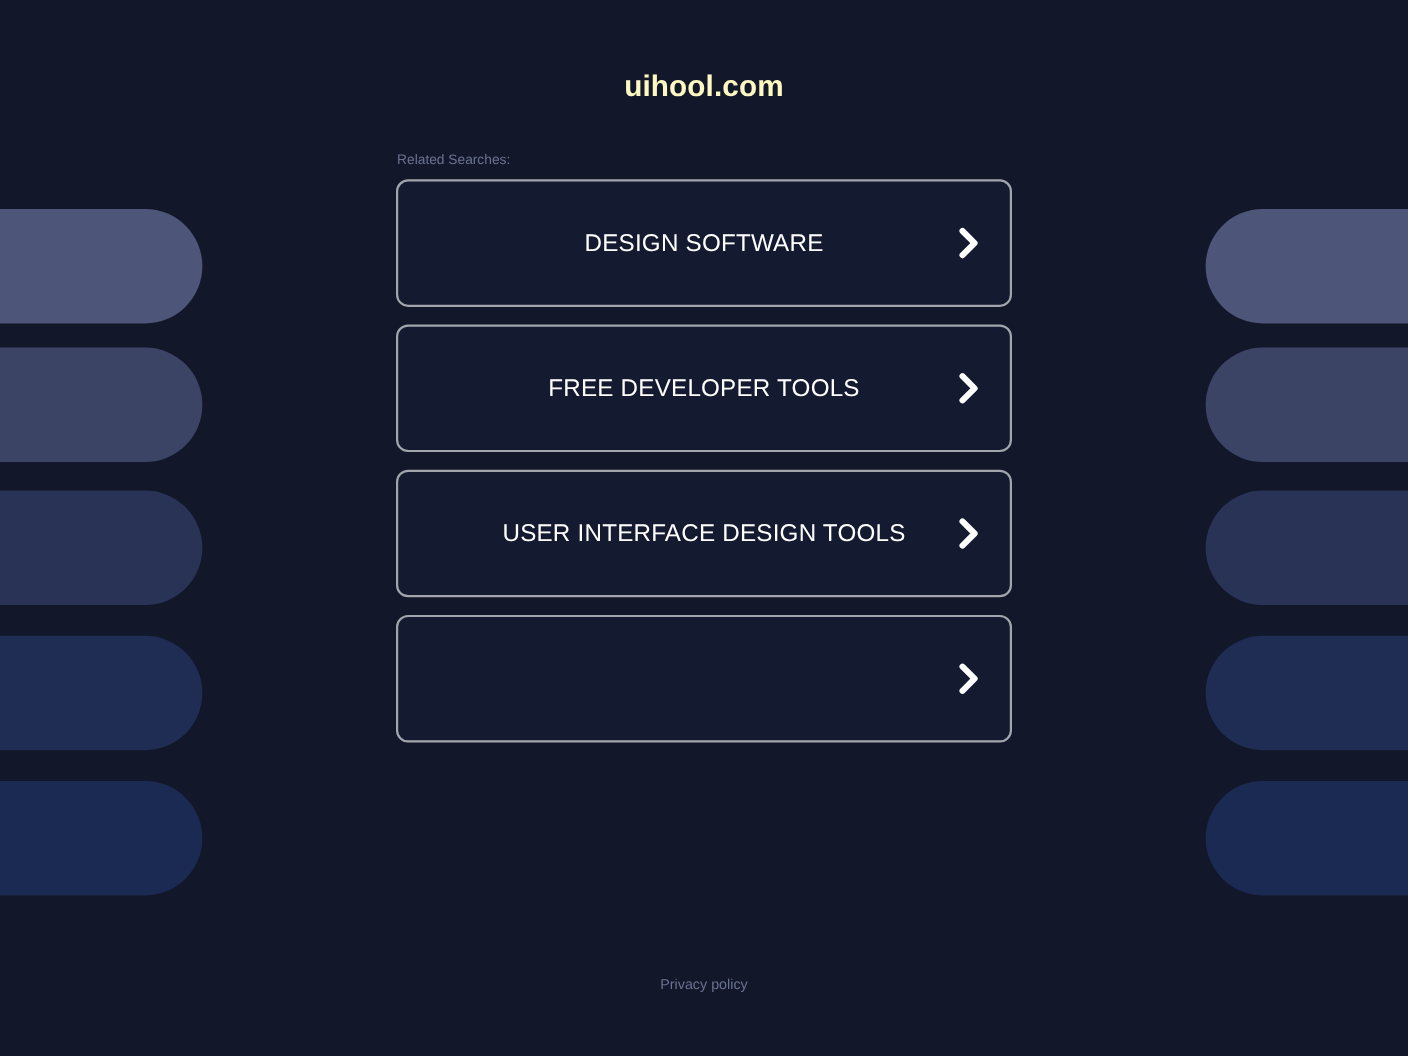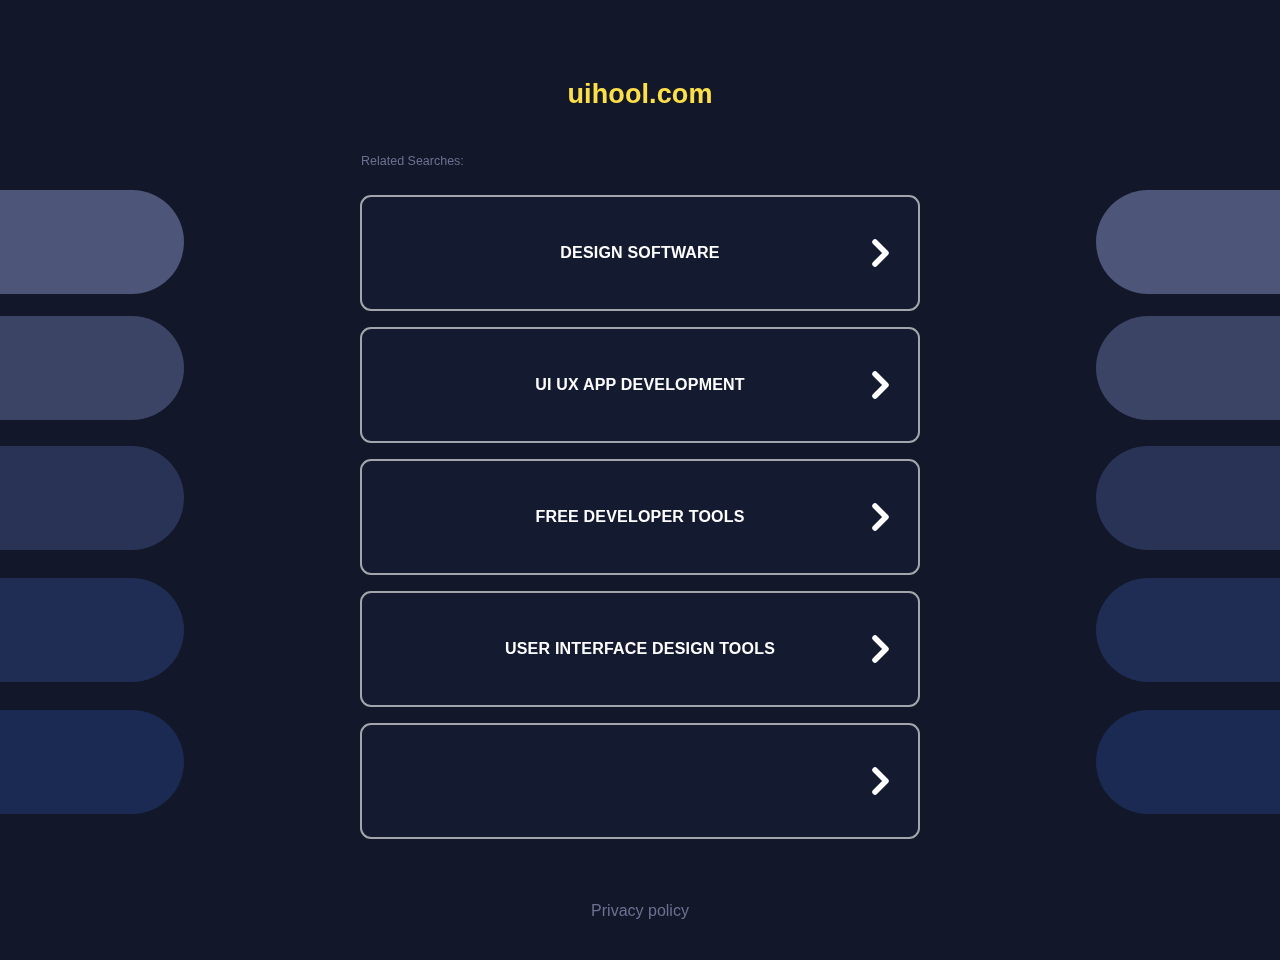--- a/index.html
+++ b/index.html
@@ -38,40 +38,39 @@
   
   #page {
     position: relative;
     z-index: 2;
     width: 1280px;
     height: 960px;
   }
 
   #site-title {
     text-align: center;
-    color: #fde047;
+    color: #fef9c3;
     font-size: 27px;
     font-weight: bold;
     letter-spacing: 0.1px;
     padding-top: 62px;
     line-height: 32px;
-    margin-top: 16px;
   }
 
   #content {
     width: 560px;
     margin: 0 auto;
     padding-top: 44px;
   }
 
   #related-label {
     color: #6b7291;
     font-size: 12.5px;
     line-height: 15px;
-    padding-bottom: 26px;
+    padding-bottom: 10px;
     padding-left: 1px;
   }
 
   #card-list {
     display: flex;
     flex-direction: column;
     gap: 16px;
   }
 
   .search-card {
@@ -83,22 +82,22 @@
     border-radius: 11px;
     display: flex;
     align-items: center;
     justify-content: center;
     cursor: pointer;
     text-decoration: none;
   }
 
   .search-card-label {
     color: #ffffff;
-    font-size: 16px;
-    font-weight: bold;
+    font-size: 22px;
+    font-weight: normal;
     letter-spacing: 0.2px;
     text-align: left;
     text-transform: uppercase;
     padding: 0 64px;
   }
 
   .chevron-icon {
     position: absolute;
     right: 24px;
     top: 50%;
@@ -111,21 +110,21 @@
   #footer {
     position: absolute;
     left: 0;
     right: 0;
     top: 886px;
     text-align: center;
   }
 
   #privacy-policy-link {
     color: #6b7291;
-    font-size: 16px;
+    font-size: 13px;
     line-height: 15px;
     text-decoration: none;
     cursor: pointer;
   }
 </style>
 </head>
 <body>
 
 <div id="decor-layer">
     <div class="decor-pill left" style="top: 190px; background: rgb(77, 85, 120);"></div>
@@ -149,26 +148,20 @@
     <div id="related-label">Related Searches:</div>
 
     <div id="card-list">
         <a class="search-card">
           <span class="search-card-label">DESIGN SOFTWARE</span>
           <svg class="chevron-icon" viewBox="0 0 26 34">
             <path d="M7 6 L18 17 L7 28" fill="none" stroke="#ffffff" stroke-width="5.5" stroke-linecap="round" stroke-linejoin="round"></path>
           </svg>
         </a>
         <a class="search-card">
-          <span class="search-card-label">UI UX APP DEVELOPMENT</span>
-          <svg class="chevron-icon" viewBox="0 0 26 34">
-            <path d="M7 6 L18 17 L7 28" fill="none" stroke="#ffffff" stroke-width="5.5" stroke-linecap="round" stroke-linejoin="round"></path>
-          </svg>
-        </a>
-        <a class="search-card">
           <span class="search-card-label">FREE DEVELOPER TOOLS</span>
           <svg class="chevron-icon" viewBox="0 0 26 34">
             <path d="M7 6 L18 17 L7 28" fill="none" stroke="#ffffff" stroke-width="5.5" stroke-linecap="round" stroke-linejoin="round"></path>
           </svg>
         </a>
         <a class="search-card">
           <span class="search-card-label">USER INTERFACE DESIGN TOOLS</span>
           <svg class="chevron-icon" viewBox="0 0 26 34">
             <path d="M7 6 L18 17 L7 28" fill="none" stroke="#ffffff" stroke-width="5.5" stroke-linecap="round" stroke-linejoin="round"></path>
           </svg>

